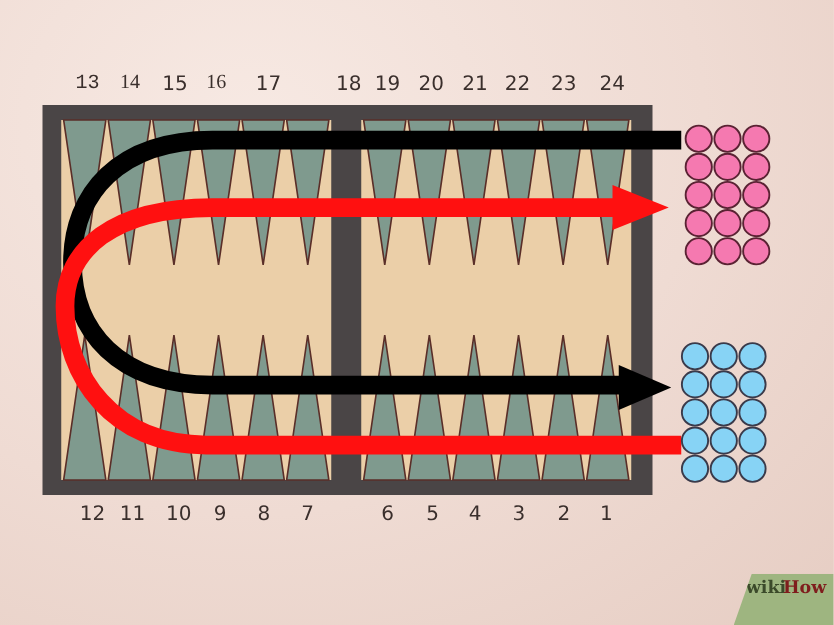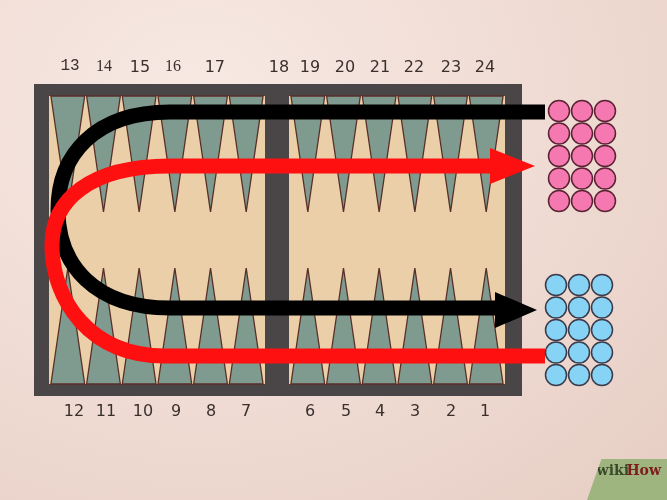--- a/index.html
+++ b/index.html
@@ -96,21 +96,21 @@
     <div class="num" style="left: 89px; top: 57px; font-family: Liberation Serif, serif;">14</div>
     <div class="num" style="left: 125px; top: 57px;">15</div>
     <div class="num" style="left: 158px; top: 57px; font-family: Liberation Serif, serif;">16</div>
     <div class="num" style="left: 195px; top: 57px; text-align: right;">17</div>
     <div class="num" style="left: 230px; top: 57px; margin-left: 34px;">18</div>
     <div class="num" style="left: 295px; top: 57px;">19</div>
     <div class="num" style="left: 330px; top: 57px;">20</div>
     <div class="num" style="left: 365px; top: 57px;">21</div>
     <div class="num" style="left: 399px; top: 57px;">22</div>
     <div class="num" style="left: 436px; top: 57px;">23</div>
-    <div class="num" style="left: 470px; top: 57px;">24</div>
+    <div class="num" style="left: 470px; top: 57px; text-align: right;">24</div>
   </div>
 <div id="botnums">
     <div class="num" style="left: 59px; top: 401px;">12</div>
     <div class="num" style="left: 91px; top: 401px;">11</div>
     <div class="num" style="left: 128px; top: 401px;">10</div>
     <div class="num" style="left: 161px; top: 401px;">9</div>
     <div class="num" style="left: 196px; top: 401px;">8</div>
     <div class="num" style="left: 231px; top: 401px;">7</div>
     <div class="num" style="left: 295px; top: 401px;">6</div>
     <div class="num" style="left: 331px; top: 401px;">5</div>

